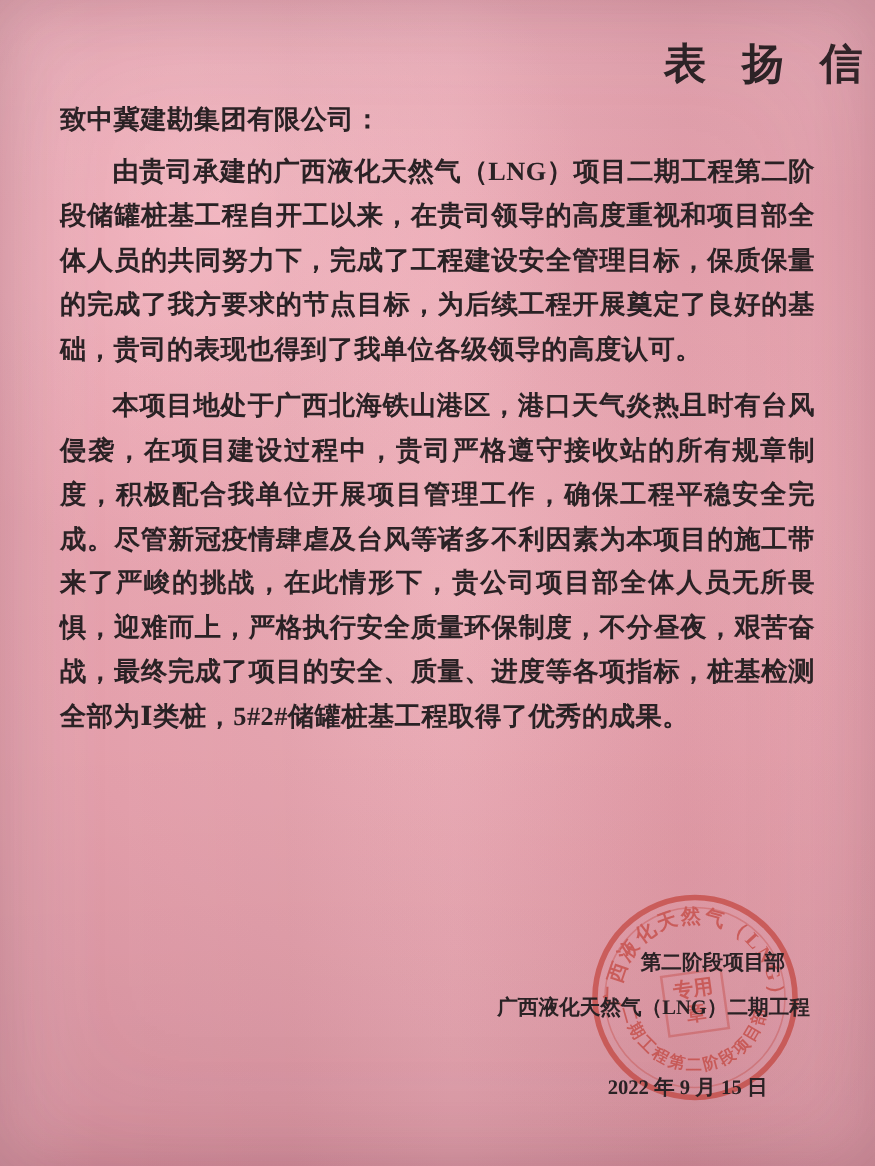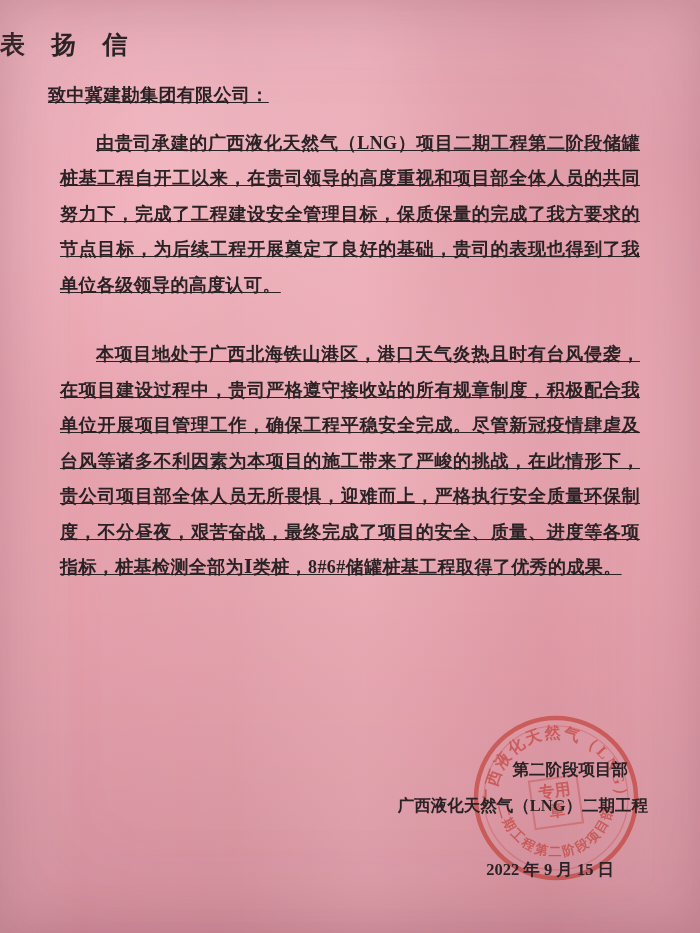--- a/index.html
+++ b/index.html
@@ -37,46 +37,45 @@
     position: absolute;
     inset: 0;
     box-shadow: inset 0 0 48px rgba(120,55,70,0.22), inset 0 0 120px rgba(150,80,95,0.10);
     pointer-events: none;
   }
   .title {
     position: absolute;
     top: 28px;
     left: 0;
     width: 100%;
-    text-align: left;
-    font-size: 25px;
+    text-align: right;
+    font-size: 34px;
     font-weight: bold;
     letter-spacing: 10px;
     color: #2b2326;
     font-family: "Liberation Serif", "DejaVu Serif", serif;
   }
   .body-area {
     position: absolute;
     top: 78px;
     left: 48px;
     width: 604px;
     color: #2a2225;
-    font-size: 18px;
+    font-size: 21px;
     line-height: 35.5px;
     letter-spacing: 0.4px;
     text-align: justify;
     font-weight: bold;
     font-family: "Liberation Serif", "DejaVu Serif", serif;
-    text-decoration: underline;
   }
   .salutation {
     margin: 0 0 6px 0;
   }
   .para {
-    margin: 12px;
+    margin: 0;
     text-indent: 2em;
   }
   .gap {
     height: 10px;
   }
   .sign-block {
     position: absolute;
     right: 52px;
     top: 752px;
     width: 300px;
@@ -114,21 +113,21 @@
 <div id="page">
 
   <div id="grain"></div>
 
   <div class="title">表 扬 信</div>
 
   <div class="body-area">
     <p class="salutation">致中冀建勘集团有限公司：</p>
     <p class="para">由贵司承建的广西液化天然气（LNG）项目二期工程第二阶段储罐桩基工程自开工以来，在贵司领导的高度重视和项目部全体人员的共同努力下，完成了工程建设安全管理目标，保质保量的完成了我方要求的节点目标，为后续工程开展奠定了良好的基础，贵司的表现也得到了我单位各级领导的高度认可。</p>
     <div class="gap"></div>
-    <p class="para">本项目地处于广西北海铁山港区，港口天气炎热且时有台风侵袭，在项目建设过程中，贵司严格遵守接收站的所有规章制度，积极配合我单位开展项目管理工作，确保工程平稳安全完成。尽管新冠疫情肆虐及台风等诸多不利因素为本项目的施工带来了严峻的挑战，在此情形下，贵公司项目部全体人员无所畏惧，迎难而上，严格执行安全质量环保制度，不分昼夜，艰苦奋战，最终完成了项目的安全、质量、进度等各项指标，桩基检测全部为Ⅰ类桩，8#6#储罐桩基工程取得了优秀的成果。</p>
+    <p class="para">本项目地处于广西北海铁山港区，港口天气炎热且时有台风侵袭，在项目建设过程中，贵司严格遵守接收站的所有规章制度，积极配合我单位开展项目管理工作，确保工程平稳安全完成。尽管新冠疫情肆虐及台风等诸多不利因素为本项目的施工带来了严峻的挑战，在此情形下，贵公司项目部全体人员无所畏惧，迎难而上，严格执行安全质量环保制度，不分昼夜，艰苦奋战，最终完成了项目的安全、质量、进度等各项指标，桩基检测全部为Ⅰ类桩，5#2#储罐桩基工程取得了优秀的成果。</p>
     <div class="gap"></div>
   </div>
 
   <div id="seal">
     <svg width="172" height="172" viewBox="0 0 172 172" xmlns="http://www.w3.org/2000/svg">
       <circle cx="86" cy="86" r="80" fill="none" stroke="#c0392f" stroke-width="4.5"></circle>
       <circle cx="86" cy="86" r="72" fill="none" stroke="#c0392f" stroke-width="1.2" opacity="0.5"></circle>
       <path id="sealTop" d="M 86,86 m -60,0 a 60,60 0 1,1 120,0" fill="none"></path>
       <path id="sealBottom" d="M 86,86 m -58,0 a 58,58 0 1,0 116,0" fill="none"></path>
       <text class="seal-text" font-size="16" letter-spacing="2">

